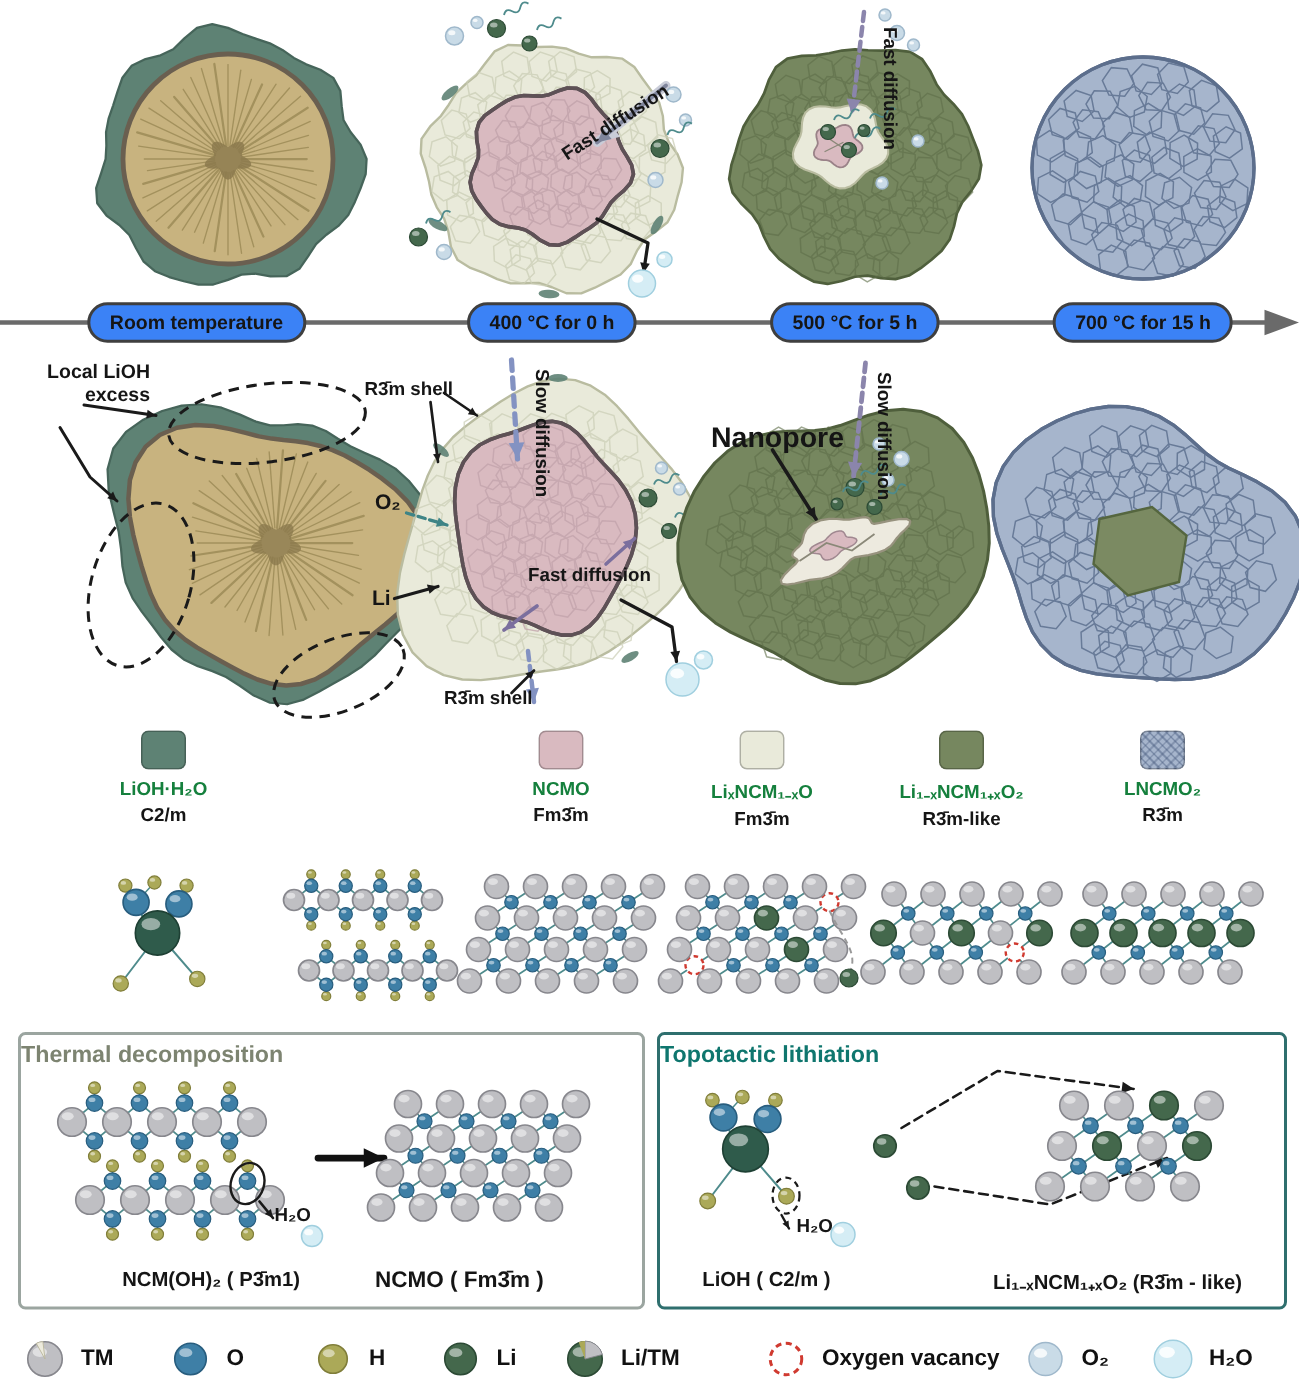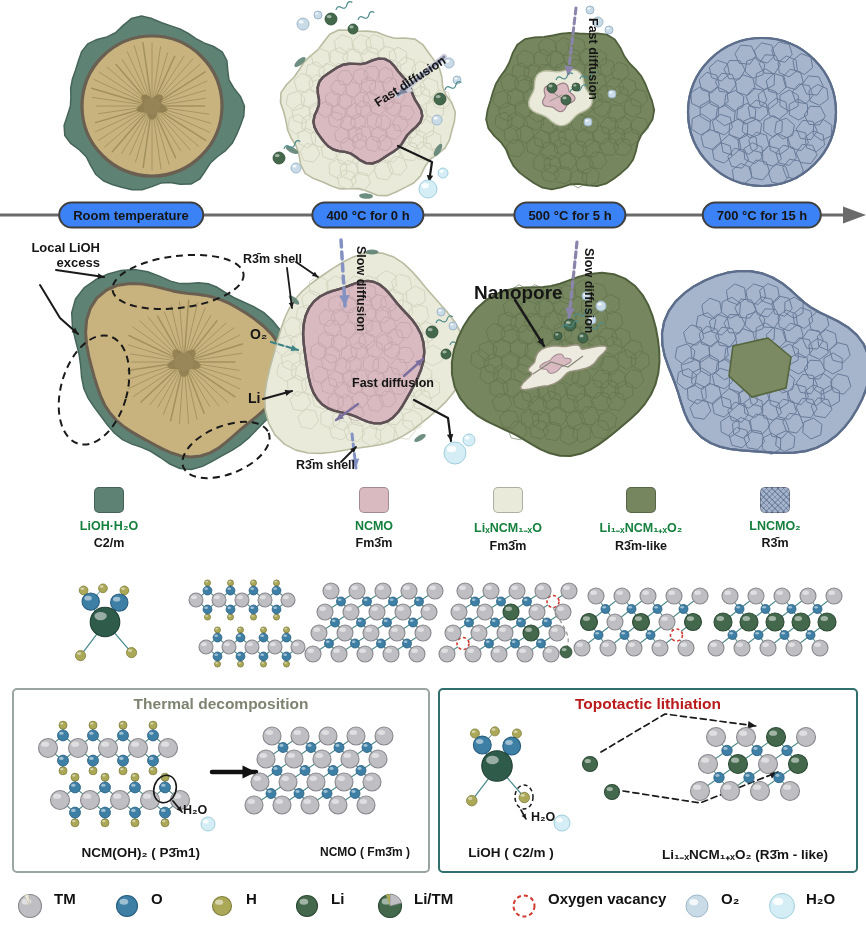--- a/index.html
+++ b/index.html
@@ -12,22 +12,22 @@
   .pill{position:absolute;display:flex;align-items:center;justify-content:center;height:27px;
         border:2.2px solid #3f3f3f;border-radius:15px;background:#3b82f6;font-weight:bold;
         font-size:13px;transform:translate(-50%,-50%);white-space:nowrap;padding:0 13px;color:#151515}
   .legend-item{position:absolute;width:130px;transform:translateX(-50%);text-align:center}
   .swatch{width:30px;height:26px;border-radius:5px;margin:0 auto 6px;border:1px solid rgba(0,0,0,.25)}
   .hatch{background-image:repeating-linear-gradient(45deg,rgba(70,90,125,.45) 0 1px,transparent 1px 4px),
                           repeating-linear-gradient(-45deg,rgba(70,90,125,.35) 0 1px,transparent 1px 4px)}
   .legend-name{font-weight:bold;font-size:12.5px;color:#15803d}
   .legend-sg{font-weight:bold;font-size:12.5px;color:#151515;margin-top:3px}
   .panel{position:absolute;background:none;border-radius:5px;border:2.5px solid #999}
-  .panel-title{position:absolute;width:100%;text-align:center;top:5px;font-weight:bold;font-size:15.5px}
-  .atom-item{position:absolute;top:890px;display:flex;gap:9px;height:30px}
+  .panel-title{position:absolute;width:100%;text-align:left;top:5px;font-weight:bold;font-size:15.5px}
+  .atom-item{position:absolute;top:890px;display:flex;align-items:center;gap:9px;height:30px}
   .atom-lab{font-weight:bold;font-size:15px;color:#111}
 </style>
 </head>
 <body>
 
 <div class="canvas">
 
   <svg id="art" width="866" height="933">
     <g id="p1">
         <path d="M244.4,106.0L243.8,116.0L240.4,125.5L236.6,134.6L232.2,143.3L225.6,150.6L217.6,156.5L210.7,162.7L205.5,170.7L199.6,179.2L191.0,184.1L180.3,184.2L170.1,182.4L161.0,183.1L152.0,186.6L142.2,189.7L132.2,189.7L122.5,187.5L112.8,184.7L103.3,180.8L95.6,174.2L90.6,165.3L86.2,156.7L79.5,150.0L71.0,143.7L64.8,135.5L64.1,125.4L67.5,115.2L70.4,106.0L70.9,97.2L70.7,88.1L72.4,79.1L75.4,70.4L78.3,61.3L81.6,51.8L87.7,43.9L97.0,39.4L107.0,36.9L115.5,32.8L122.9,25.6L131.3,18.6L141.5,16.1L152.0,18.6L161.7,22.7L170.9,25.9L179.9,28.9L188.3,33.3L195.9,38.6L204.1,42.9L213.6,46.5L222.2,51.9L226.9,60.6L227.8,70.8L229.0,80.0L233.7,88.0L240.4,96.4L244.4,106.0Z" fill="#5E8274" stroke-linejoin="round" stroke="#46655A" stroke-width="1.5"></path>
@@ -1823,26 +1823,26 @@
   <div class="legend-item" style="left:775px;top:487px">
     <div class="swatch hatch" style="background-color: rgb(166, 181, 204);"></div>
     <div class="legend-name">LNCMO₂</div>
     <div class="legend-sg">R3̄m</div>
   </div>
 
   <div class="panel" id="panel-thermal" style="left: 12px; top: 688px; width: 418px; height: 185px; border-color: rgb(155, 165, 160);">
     <div class="panel-title" id="thermal-title" style="color: rgb(125, 132, 113);">Thermal decomposition</div>
   </div>
   <div class="panel" id="panel-topo" style="left: 438px; top: 688px; width: 420px; height: 185px; border-color: rgb(47, 111, 110);">
-    <div class="panel-title" id="topo-title" style="color: #b91c1c;">Topotactic lithiation</div>
+    <div class="panel-title" id="topo-title" style="color: #0f766e;">Topotactic lithiation</div>
   </div>
   <div class="lab" style="left:183px;top:803px;font-size:12.5px">H₂O</div>
   <div class="lab" style="left:531px;top:810px;font-size:12.5px">H₂O</div>
   <div class="lab" style="left:22px;top:845px;width:178px;text-align:right;font-size:13.5px">NCM(OH)₂ ( P3̄m1)</div>
-  <div class="lab" style="left:250px;top:845px;width:160px;text-align:right;font-size:12px">NCMO ( Fm3̄m )</div>
+  <div class="lab" style="left:250px;top:845px;width:160px;text-align:left;font-size:15px">NCMO ( Fm3̄m )</div>
   <div class="lab" style="left:448px;top:845px;width:126px;text-align:center;font-size:13.5px">LiOH ( C2/m )</div>
   <div class="lab" style="left:632px;top:845px;width:226px;text-align:center;font-size:13.5px">Li₁₋ₓNCM₁₊ₓO₂ (R3̄m - like)</div>
 
   <div class="atom-item" style="left:15px">
     <svg width="30" height="30" id="ic0">
         <circle cx="15" cy="16" r="11.5" fill="#BFBFC3" stroke="#87878D" stroke-width="1.1"></circle>
         <ellipse cx="11.55" cy="11.399999999999999" rx="4.83" ry="3.22" fill="#fff" opacity="0.5"></ellipse>
         <path d="M15,16 L9.2,5.6 A12,12 0 0 1 13.6,4.4 Z" fill="#EDEBDD" stroke="#B9B69C" stroke-width="0.6"></path>
       </svg>
     <span class="atom-lab">TM</span>

